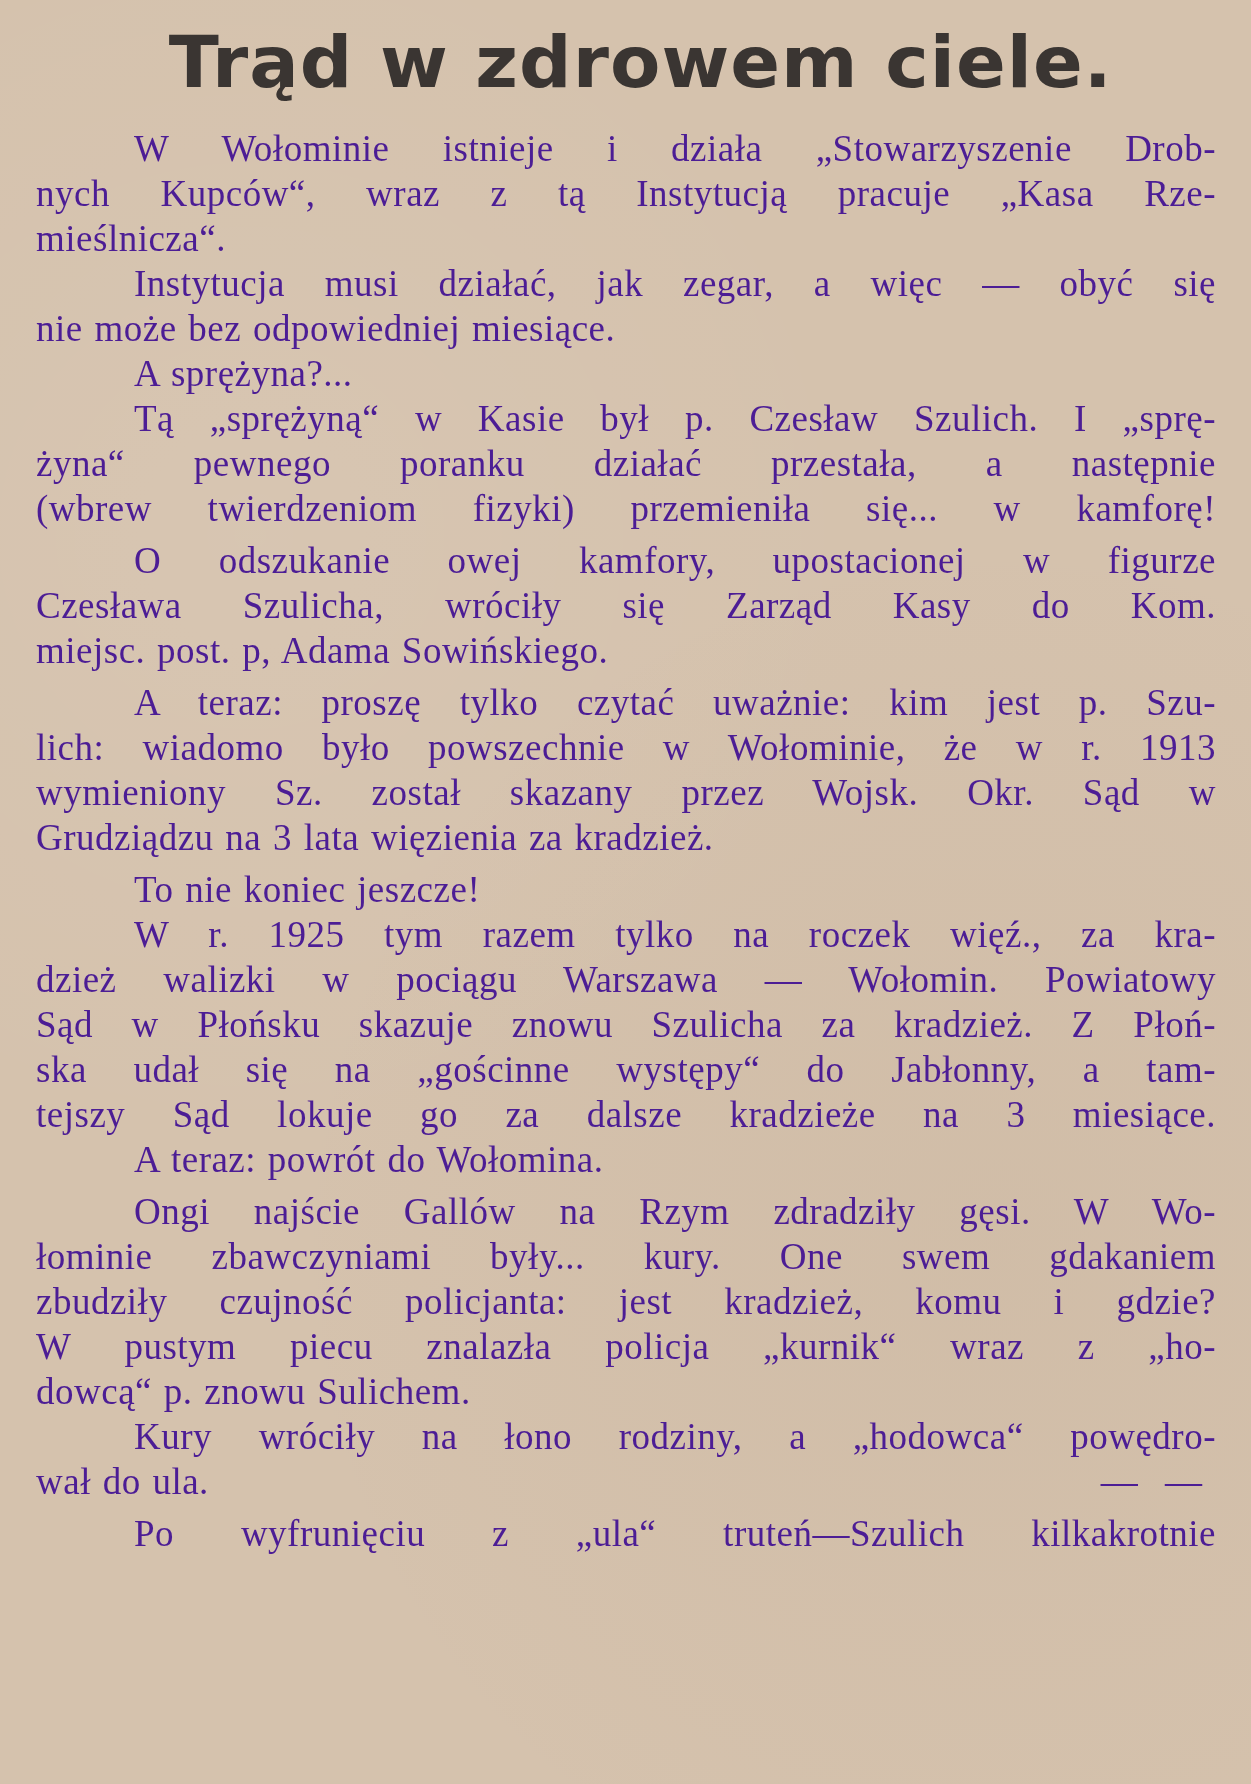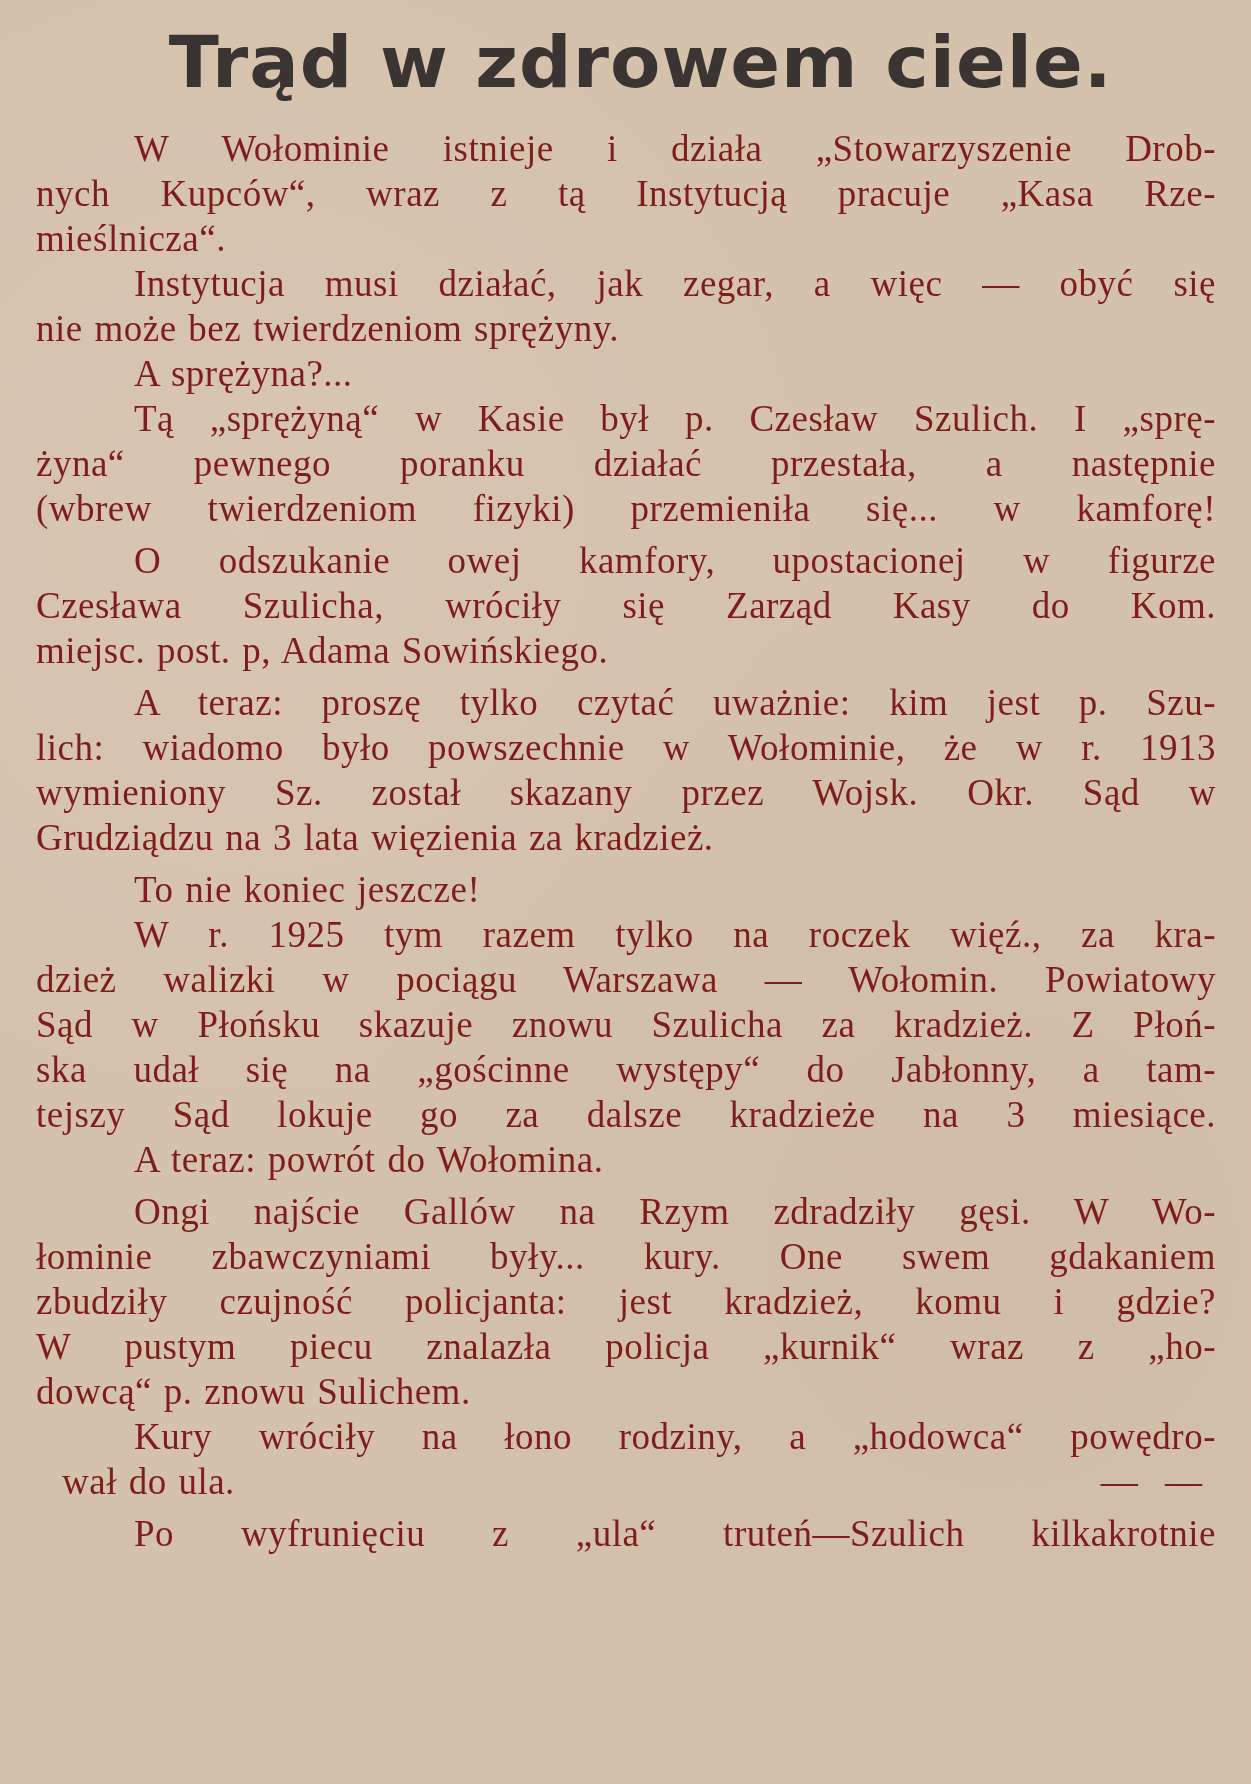--- a/index.html
+++ b/index.html
@@ -34,61 +34,61 @@
     box-sizing: border-box;
     transform: scaleX(1.02);
   }
   .body-text {
     position: absolute;
     left: 36px;
     width: 1180px;
     top: 126px;
     font-family: "Liberation Serif", serif;
     font-size: 37px;
-    color: #7f1d1d;
+    color: #4c1d95;
   }
   .line {
     display: block;
     height: 45px;
     line-height: 45px;
     white-space: nowrap;
     text-align: justify;
     text-align-last: justify;
     letter-spacing: 0.5px;
     word-spacing: 2px;
   }
   .line.indent { padding-left: 98px; }
   .line.last { text-align-last: left; font-family: Liberation Serif, serif; }
   .gap { display: block; height: 7px; }
   .dash-right {
     text-align: right;
     text-align-last: right;
     letter-spacing: 8px;
     padding-right: 6px;
   }
-  .split { display: flex; justify-content: space-between; margin-left: 26px; }
+  .split { display: flex; justify-content: space-between; }
 </style>
 </head>
 <body>
 
 <div class="page">
 
   <div class="title">Trąd w zdrowem ciele.</div>
 
   <div class="body-text">
 
     <div>
       <span class="line indent">W Wołominie istnieje i działa „Stowarzyszenie Drob-</span>
       <span class="line">nych Kupców“, wraz z tą Instytucją pracuje „Kasa Rze-</span>
       <span class="line last">mieślnicza“.</span>
     </div>
 
     <div>
       <span class="line indent">Instytucja musi działać, jak zegar, a więc — obyć się</span>
-      <span class="line last">nie może bez twierdzeniom sprężyny.</span>
+      <span class="line last">nie może bez odpowiedniej miesiące.</span>
     </div>
 
     <div>
       <span class="line indent last">A sprężyna?...</span>
     </div>
 
     <div>
       <span class="line indent">Tą „sprężyną“ w Kasie był p. Czesław Szulich. I „sprę-</span>
       <span class="line">żyna“ pewnego poranku działać przestała, a następnie</span>
       <span class="line">(wbrew twierdzeniom fizyki) przemieniła się... w kamforę!</span>

